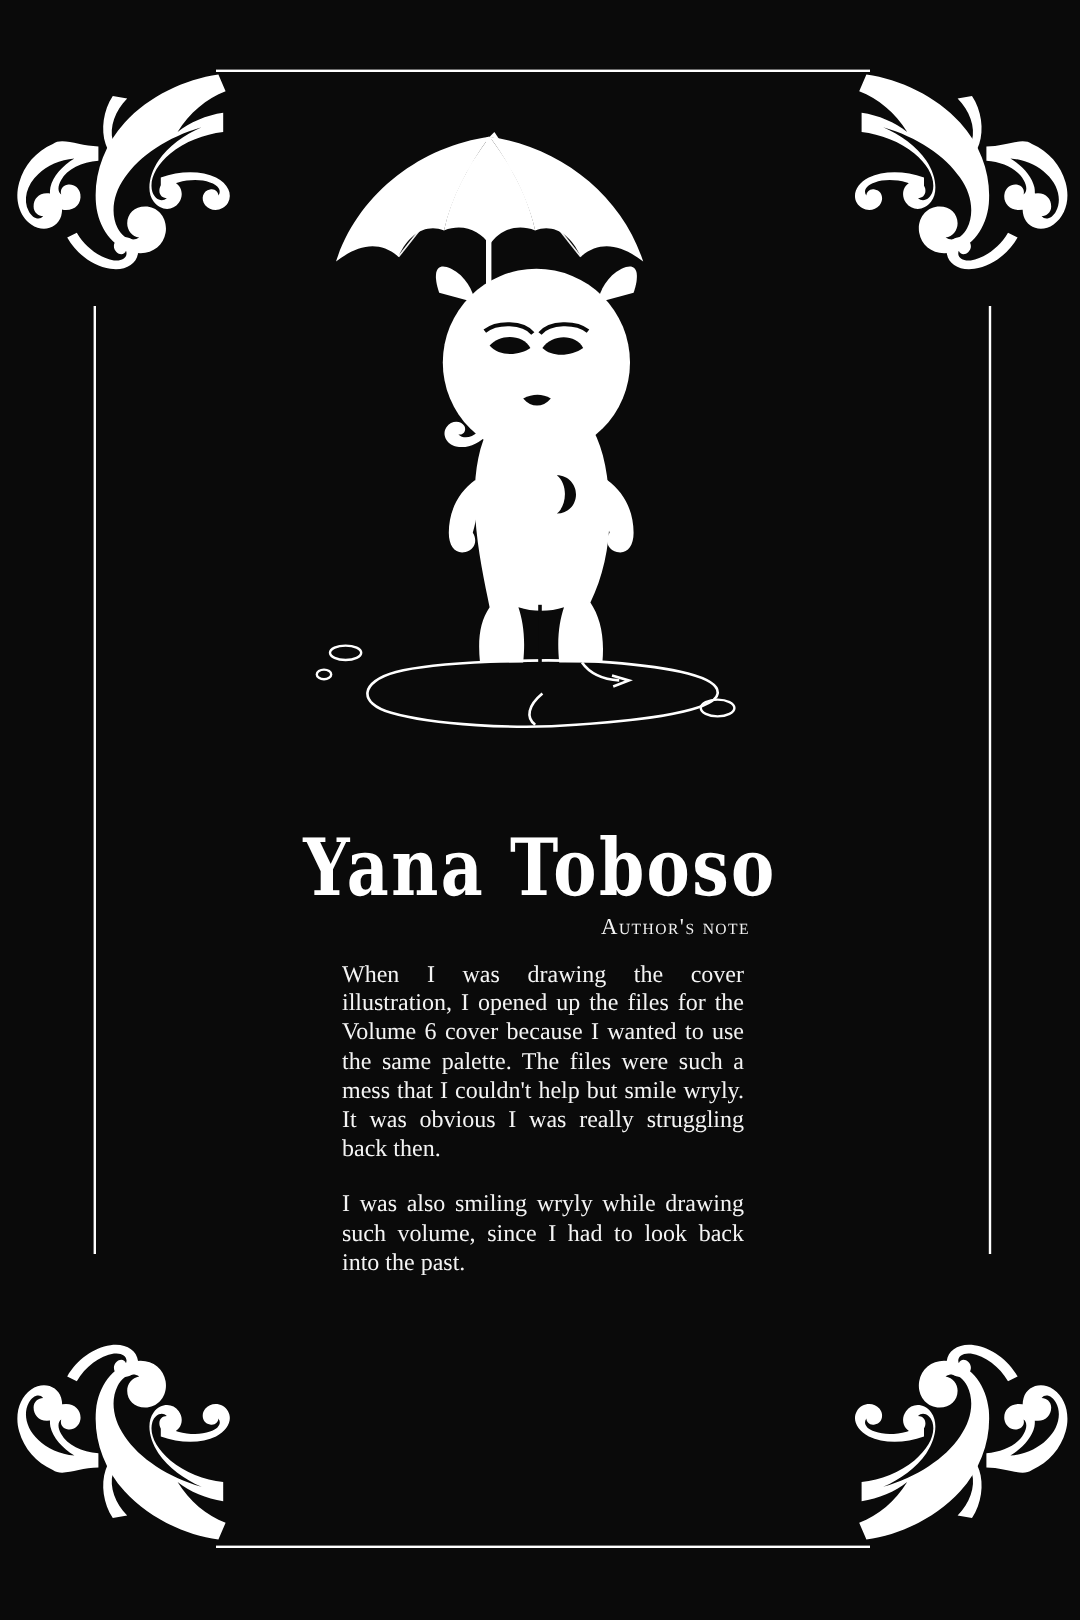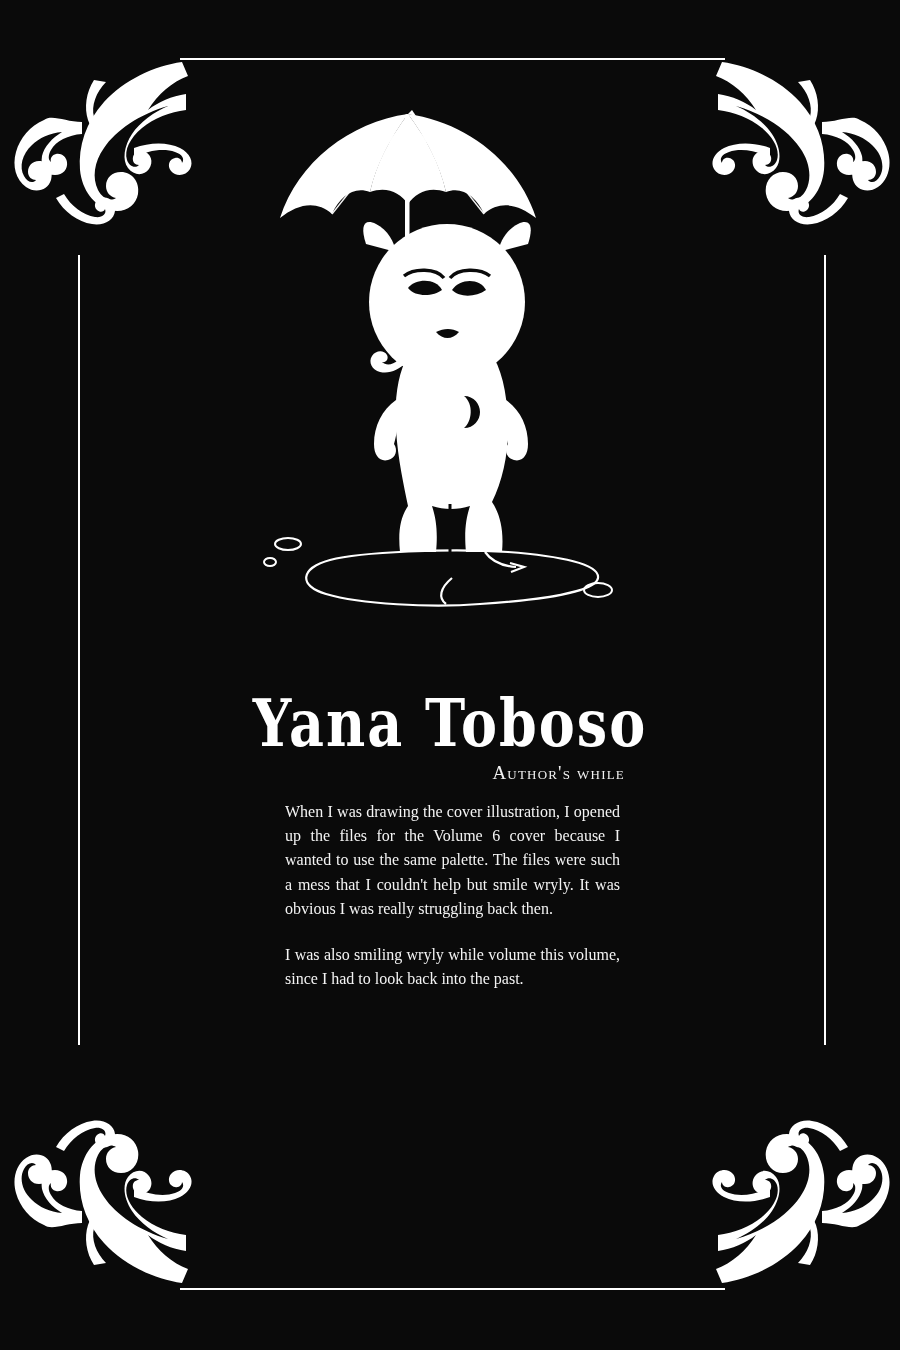--- a/index.html
+++ b/index.html
@@ -78,21 +78,21 @@
     font-size: 19px;
     letter-spacing: 1.2px;
     color: #f2f2f2;
   }
 
   .body-text {
     position: absolute;
     left: 285px;
     top: 800px;
     width: 335px;
-    font-size: 16px;
+    font-size: 20px;
     line-height: 24.2px;
     text-align: justify;
     color: #f4f4f4;
   }
   .body-text p { margin: 0 0 22px 0; }
   .body-text p:last-child { margin-bottom: 0; }
 </style>
 </head>
 <body>
 
@@ -210,20 +210,20 @@
 
       <g stroke="#0a0a0a" stroke-width="3" fill="none">
         <path d="M210 404 L210 452"></path>
       </g>
     </svg>
   </div>
 
   <div class="signature">
     <div class="signature-name">Yana Toboso</div>
   </div>
-  <div class="author-note">Author's while</div>
+  <div class="author-note">Author's note</div>
 
   <div class="body-text">
     <p>When I was drawing the cover illustration, I opened up the files for the Volume 6 cover because I wanted to use the same palette. The files were such a mess that I couldn't help but smile wryly. It was obvious I was really struggling back then.</p>
-    <p>I was also smiling wryly while volume this volume, since I had to look back into the past.</p>
+    <p>I was also smiling wryly while drawing such volume, since I had to look back into the past.</p>
   </div>
 
 </div>
 
 </body></html>

